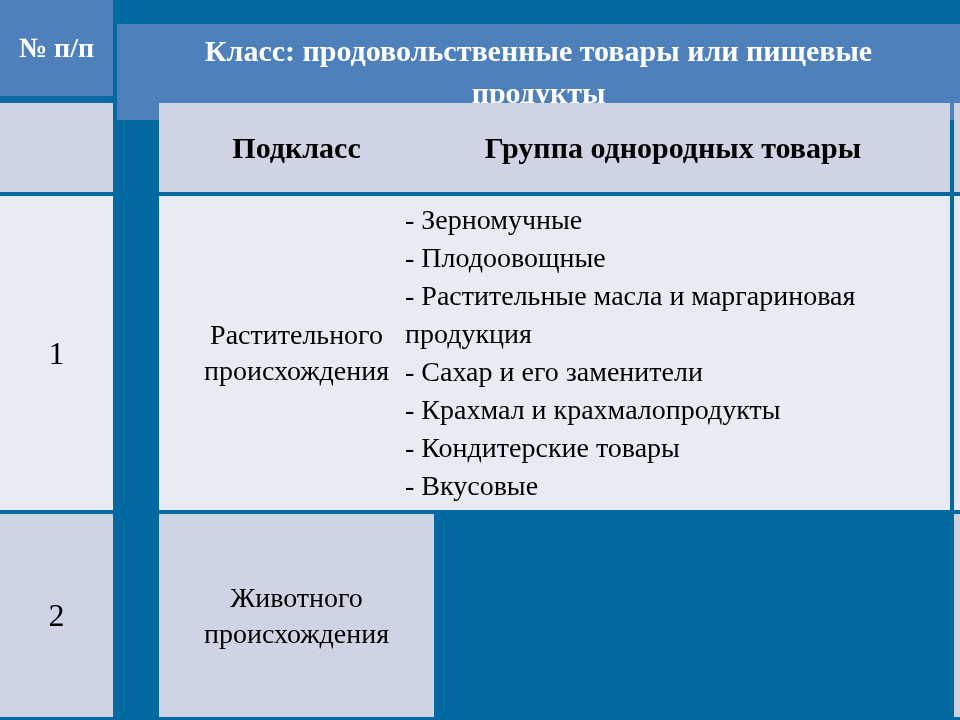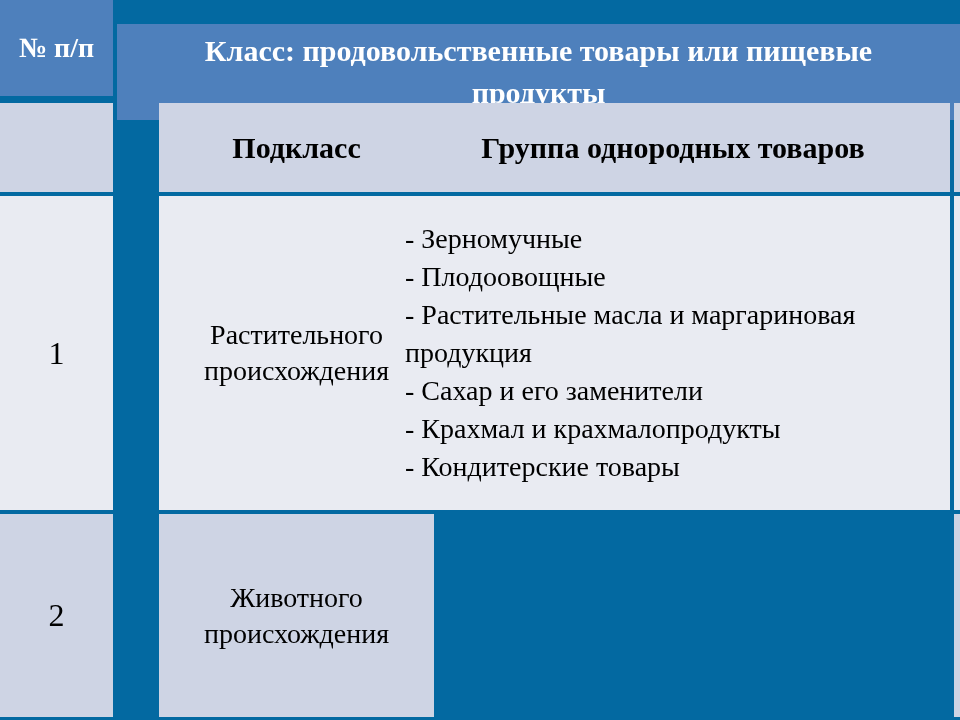--- a/index.html
+++ b/index.html
@@ -80,32 +80,33 @@
 </head>
 <body>
 
 <div class="slide">
 
   <div class="cell blue col1 row0 num-header">№ п/п</div>
   <div class="cell blue col2-3-merged row0 class-title">Класс: продовольственные товары или пищевые продукты</div>
 
   <div class="cell dark col1 row1"></div>
   <div class="cell dark col2 row1 subheader-label">Подкласс</div>
-  <div class="cell dark col3 row1 subheader-label">Группа однородных товаров</div>
+  <div class="cell dark col3 row1 subheader-label">Группа однородных товары</div>
   <div class="cell dark col4 row1"></div>
 
   <div class="cell light col1 row2 row-num">1</div>
   <div class="cell light col2 row2 subclass-label">Растительного происхождения</div>
   <div class="cell light col3 row2 group-list">
     <div class="group-item">- Зерномучные</div>
     <div class="group-item">- Плодоовощные</div>
     <div class="group-item">- Растительные масла и маргариновая продукция</div>
     <div class="group-item">- Сахар и его заменители</div>
     <div class="group-item">- Крахмал и крахмалопродукты</div>
     <div class="group-item">- Кондитерские товары</div>
+    <div class="group-item">- Вкусовые</div>
   </div>
   <div class="cell light col4 row2"></div>
 
   <div class="cell dark col1 row3 row-num">2</div>
   <div class="cell dark col2 row3 subclass-label">Животного происхождения</div>
   <div class="cell dark col4 row3"></div>
 
 </div>
 
 </body></html>

